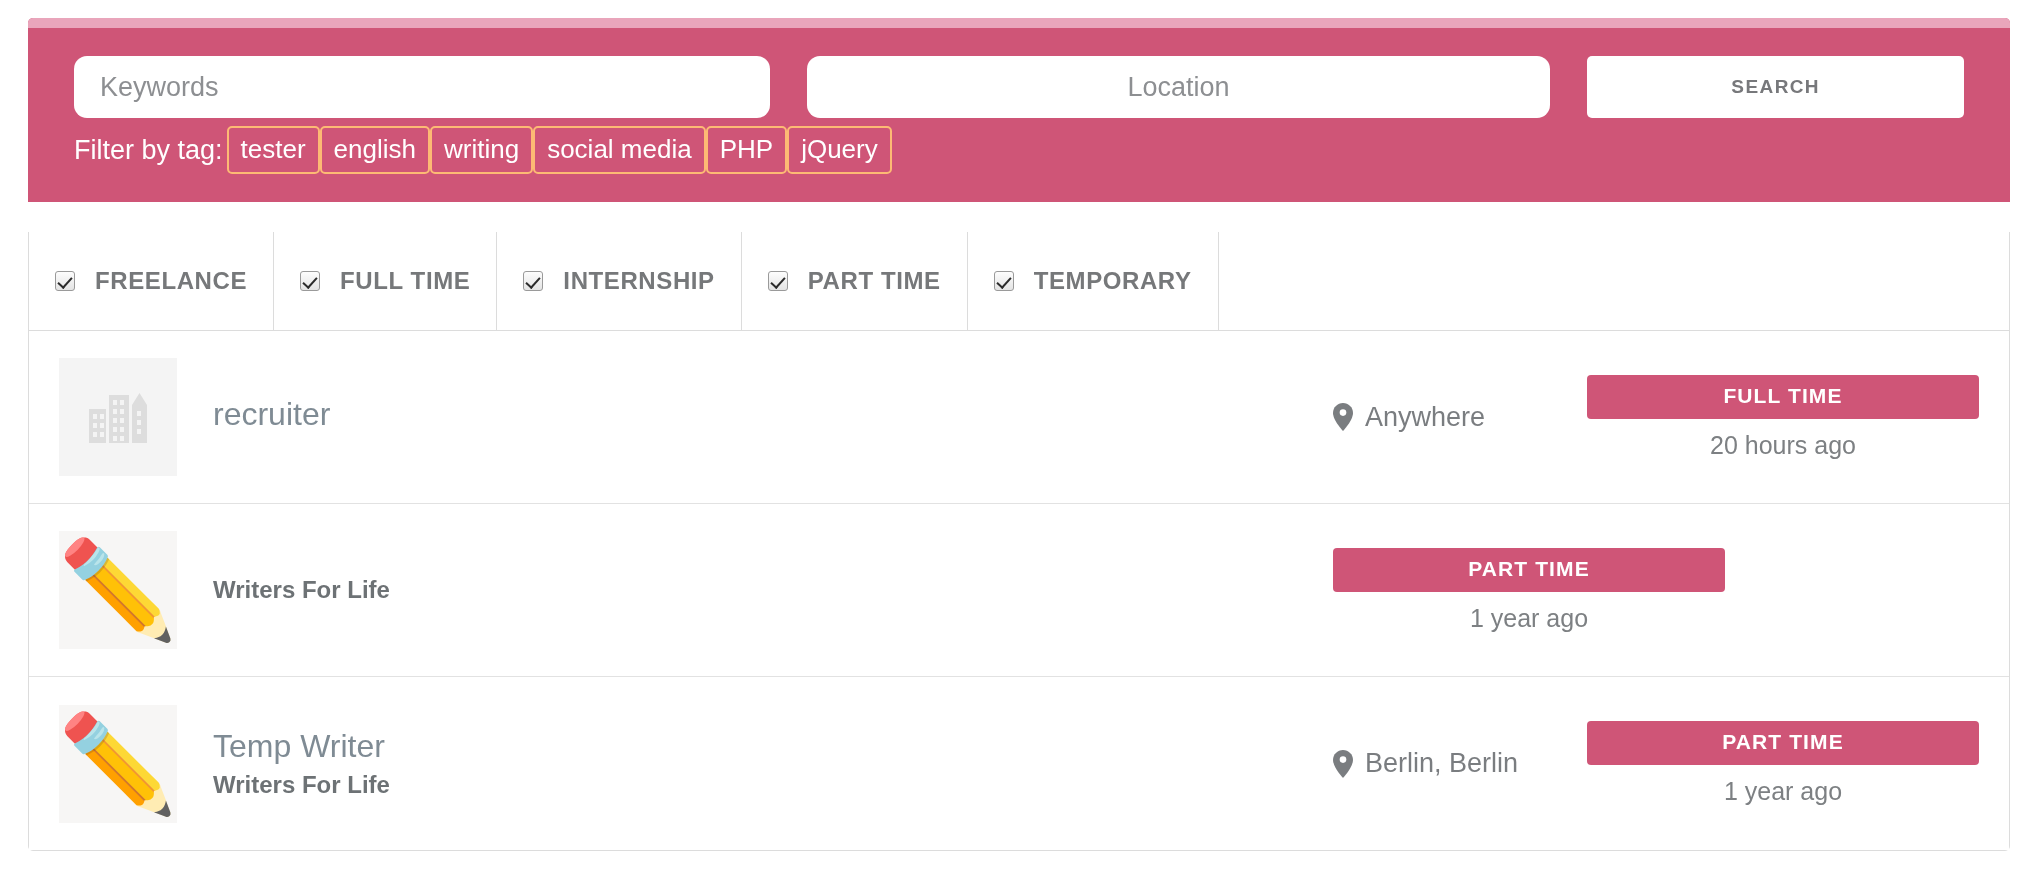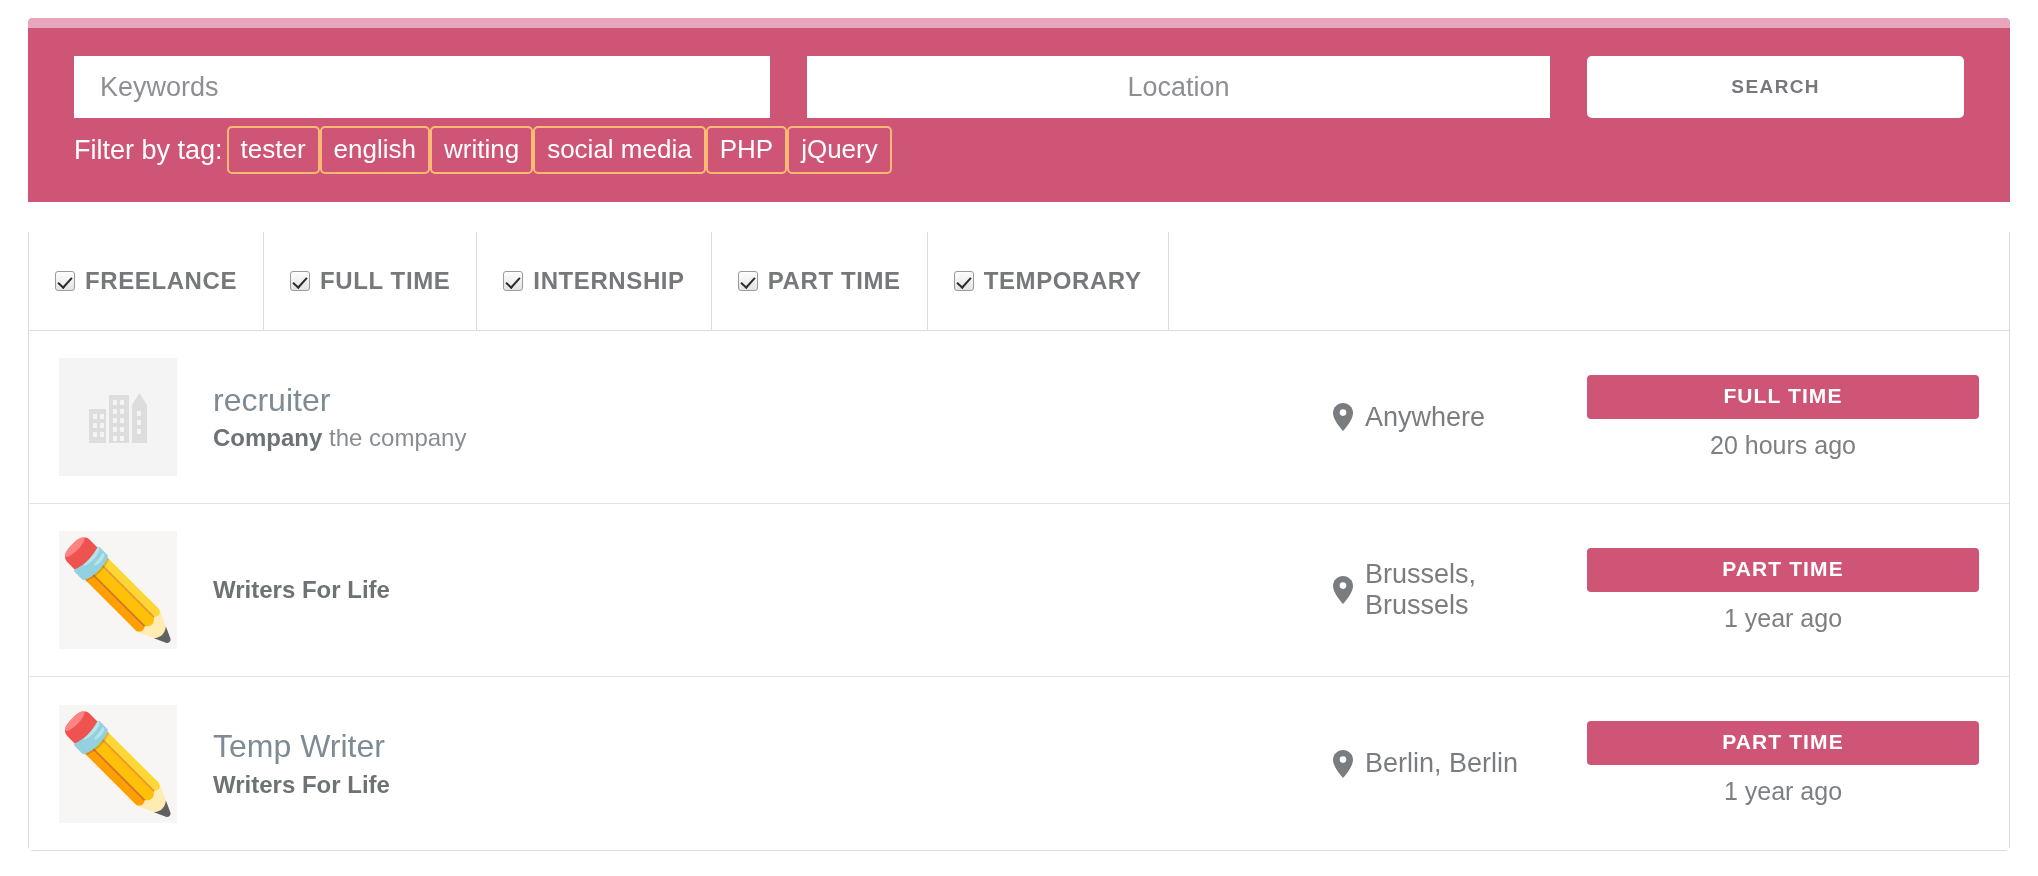--- a/index.html
+++ b/index.html
@@ -38,21 +38,21 @@
   }
   .search-row {
     display: flex;
     align-items: center;
     gap: 37px;
   }
   .field {
     height: 62px;
     background: #ffffff;
     border: none;
-    border-radius: 0;
+    border-radius: 13px;
     font-family: "Liberation Sans", sans-serif;
     font-size: 27px;
     color: #555a5f;
     padding: 0 26px;
     outline: none;
   }
   .field::placeholder { color: #8d8f92; opacity: 1; }
   .field-keywords { width: 700px; }
   .field-location { width: 748px; text-align: center; }
   .search-button {
@@ -109,21 +109,21 @@
   
   .type-tabs {
     display: flex;
     border-bottom: 1px solid #dcdcdc;
     height: 99px;
   }
   .type-tab {
     display: flex;
     align-items: center;
     justify-content: center;
-    gap: 10px;
+    gap: 20px;
     border-right: 1px solid #dcdcdc;
     padding: 0 26px;
     cursor: pointer;
     user-select: none;
   }
   .type-tab .cb {
     width: 20px; height: 20px;
     border: 1px solid #9a9a9a;
     border-radius: 3px;
     background: linear-gradient(#fdfdfd, #e4e4e4);
@@ -308,21 +308,20 @@
             <rect x="30" y="49" width="4" height="5"></rect>
               <rect x="37" y="49" width="4" height="5"></rect>
             <rect x="54" y="24" width="4" height="5"></rect>
             <rect x="54" y="33" width="4" height="5"></rect>
             <rect x="54" y="42" width="4" height="5"></rect>
           </g>
         </svg>
       </div>
       <div class="job-main">
         <div class="job-title">recruiter</div>
-        <div class="job-company"><b>Company</b><span> the company</span></div>
       </div>
       <div class="job-location">
         <svg class="pin-icon" width="20" height="28" viewBox="0 0 20 28">
           <path d="M10 0 C4.5 0 0 4.4 0 9.9 C0 17.2 10 28 10 28 S20 17.2 20 9.9 C20 4.4 15.5 0 10 0 Z" fill="#7a7d80"></path>
           <circle cx="10" cy="9.6" r="3.3" fill="#ffffff"></circle>
         </svg>
         <span>Anywhere</span>
       </div>
       <div class="job-meta">
         <span class="badge">FULL TIME</span>
@@ -330,27 +329,20 @@
       </div>
     </div>
 
     <div class="job-row">
       <div class="logo emoji">
         <span>✏️</span>
       </div>
       <div class="job-main">
         <div class="job-company"><b>Writers For Life</b></div>
       </div>
-      <div class="job-location">
-        <svg class="pin-icon" width="20" height="28" viewBox="0 0 20 28">
-          <path d="M10 0 C4.5 0 0 4.4 0 9.9 C0 17.2 10 28 10 28 S20 17.2 20 9.9 C20 4.4 15.5 0 10 0 Z" fill="#7a7d80"></path>
-          <circle cx="10" cy="9.6" r="3.3" fill="#ffffff"></circle>
-        </svg>
-        <span>Brussels, Brussels</span>
-      </div>
       <div class="job-meta">
         <span class="badge">PART TIME</span>
         <div class="job-date">1 year ago</div>
       </div>
     </div>
 
     <div class="job-row">
       <div class="logo emoji">
         <span>✏️</span>
       </div>

